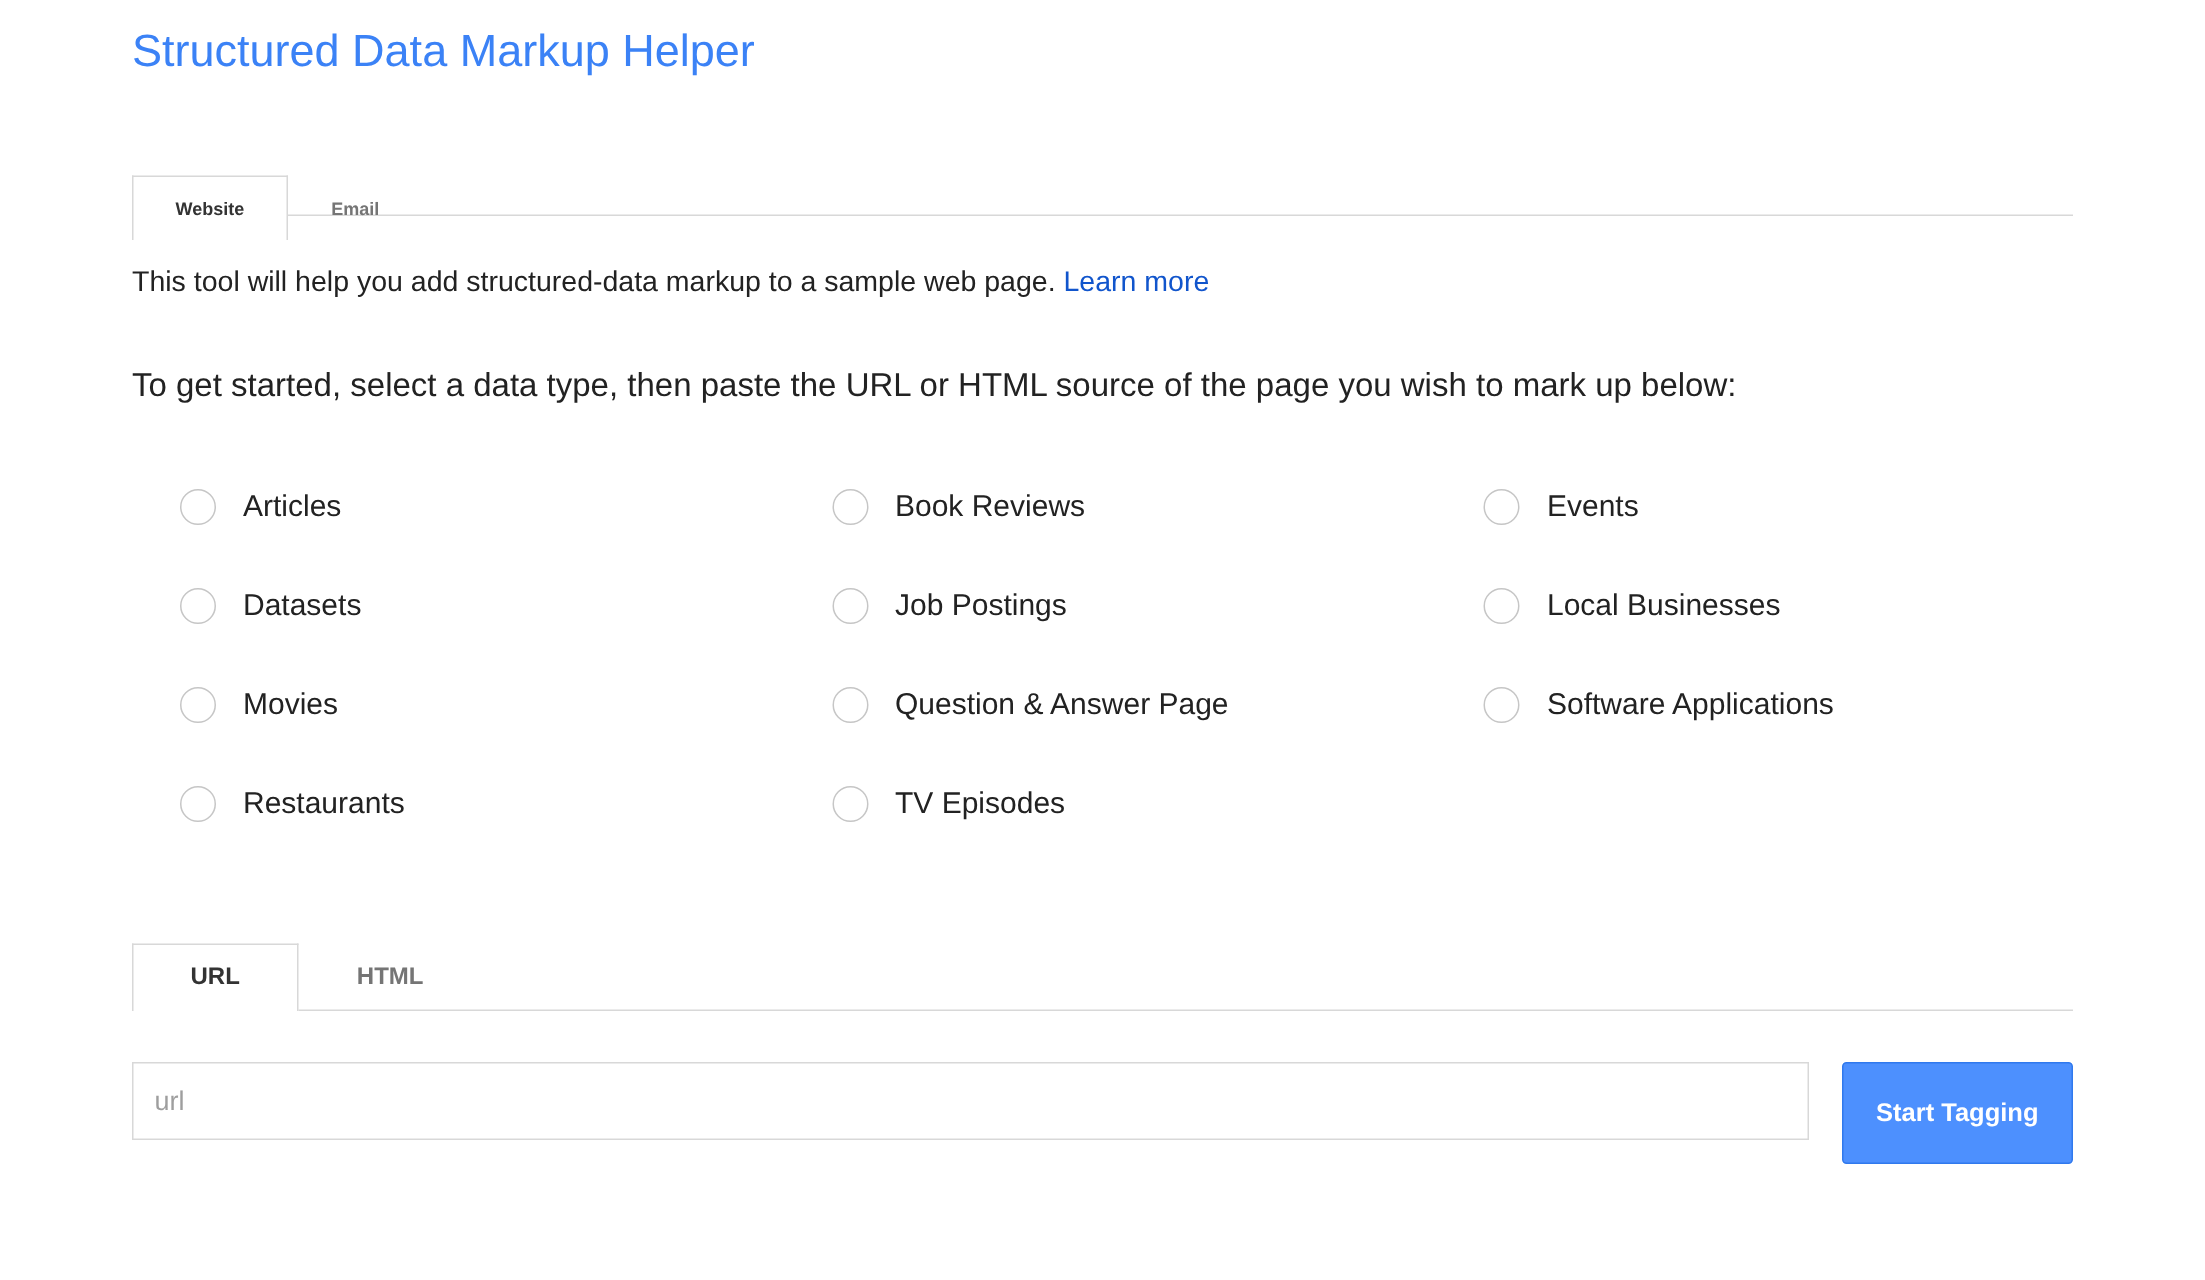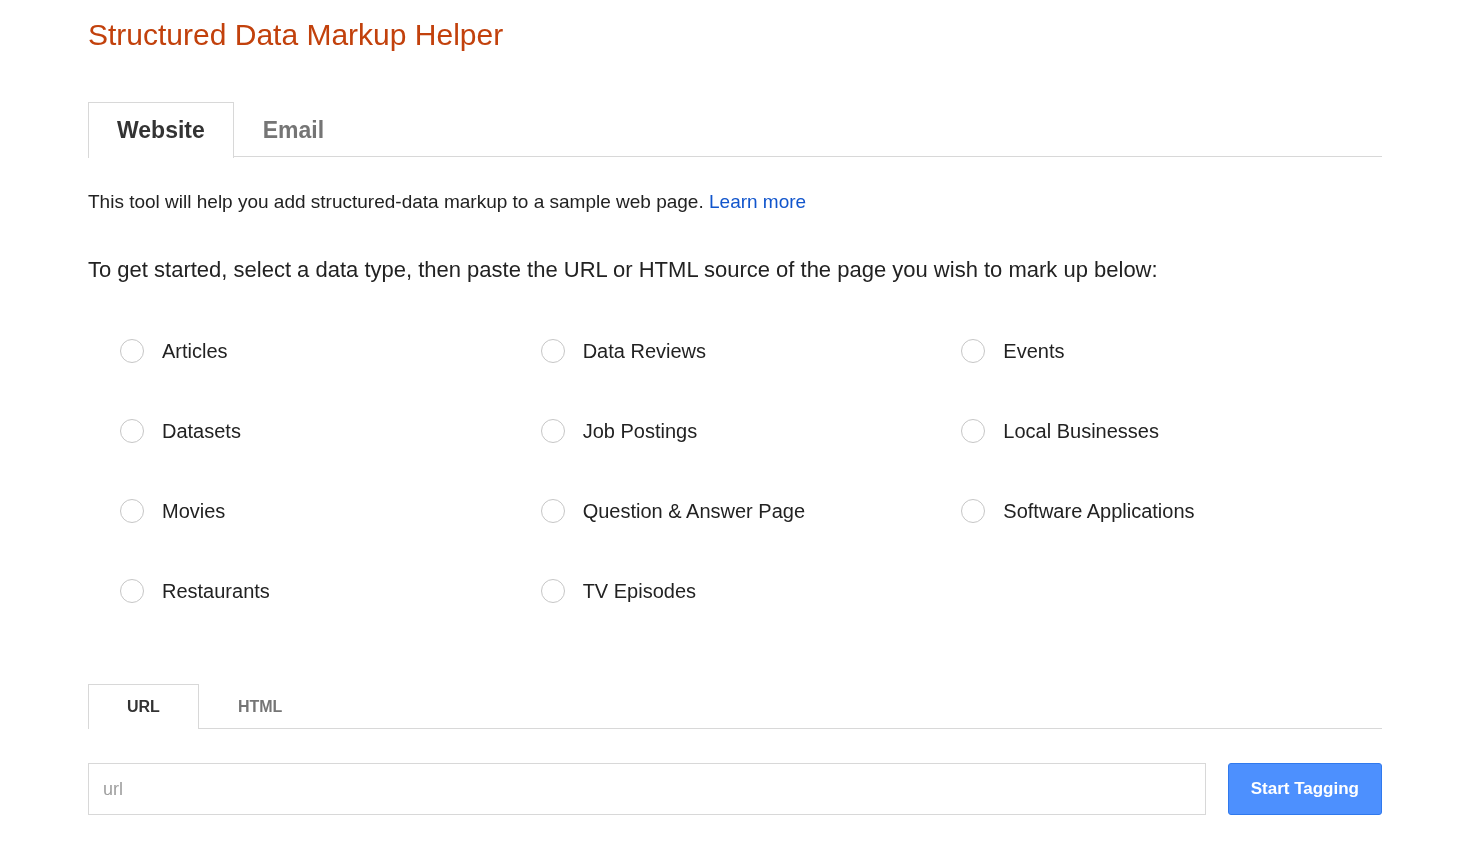--- a/index.html
+++ b/index.html
@@ -4,40 +4,40 @@
   <style>
     * { box-sizing: border-box; margin: 0; padding: 0; }
     body {
       font-family: Arial, "Helvetica Neue", Helvetica, sans-serif;
       background: #fff;
       color: #222;
       padding: 18px 88px 40px 88px;
       width: 1470px;
     }
     .page-title {
-      color: #c2410c;
+      color: #3b82f6;
       font-size: 30px;
       font-weight: 400;
       margin-bottom: 48px;
     }
     .tab-bar {
       display: flex;
       border-bottom: 1px solid #d8d8d8;
       margin-bottom: 34px;
     }
     .tab {
       padding: 14px 28px;
-      font-size: 23px;
+      font-size: 12px;
       font-weight: 700;
       color: #757575;
       cursor: pointer;
       border: 1px solid transparent;
       border-bottom: none;
       position: relative;
-      top: 2px;
+      top: 17px;
     }
     .tab.active {
       color: #333;
       border-color: #d8d8d8;
       background: #fff;
     }
     .intro-line {
       font-size: 19px;
       color: #222;
       margin-bottom: 44px;
@@ -52,20 +52,21 @@
       color: #222;
       margin-bottom: 56px;
     }
     .radio-grid {
       display: grid;
       grid-template-columns: 1fr 1fr 1fr;
       column-gap: 0;
       row-gap: 56px;
       padding-left: 32px;
       margin-bottom: 80px;
+      gap: 42px;
     }
     .radio-item {
       display: flex;
       align-items: center;
       cursor: pointer;
     }
     .radio-circle {
       width: 24px;
       height: 24px;
       border: 1px solid #c6c6c6;
@@ -123,21 +124,21 @@
       flex: 1;
       height: 52px;
       border: 1px solid #d8d8d8;
       font-size: 18px;
       padding: 0 14px;
       color: #333;
       outline: none;
     }
     .url-input::placeholder { color: #9e9e9e; }
     .start-button {
-      height: 52px;
+      height: 68px;
       padding: 0 22px;
       background: #4d90fe;
       border: 1px solid #3079ed;
       color: #fff;
       font-size: 17px;
       font-weight: 700;
       border-radius: 3px;
       cursor: pointer;
     }
   </style>
@@ -157,21 +158,21 @@
 
 <p class="instruction-line">To get started, select a data type, then paste the URL or HTML source of the page you wish to mark up below:</p>
 
 <div class="radio-grid">
   <div class="radio-item">
     <span class="radio-circle"></span>
     <span class="radio-label">Articles</span>
   </div>
   <div class="radio-item">
     <span class="radio-circle"></span>
-    <span class="radio-label">Data Reviews</span>
+    <span class="radio-label">Book Reviews</span>
   </div>
   <div class="radio-item">
     <span class="radio-circle"></span>
     <span class="radio-label">Events</span>
   </div>
   <div class="radio-item">
     <span class="radio-circle"></span>
     <span class="radio-label">Datasets</span>
   </div>
   <div class="radio-item">

